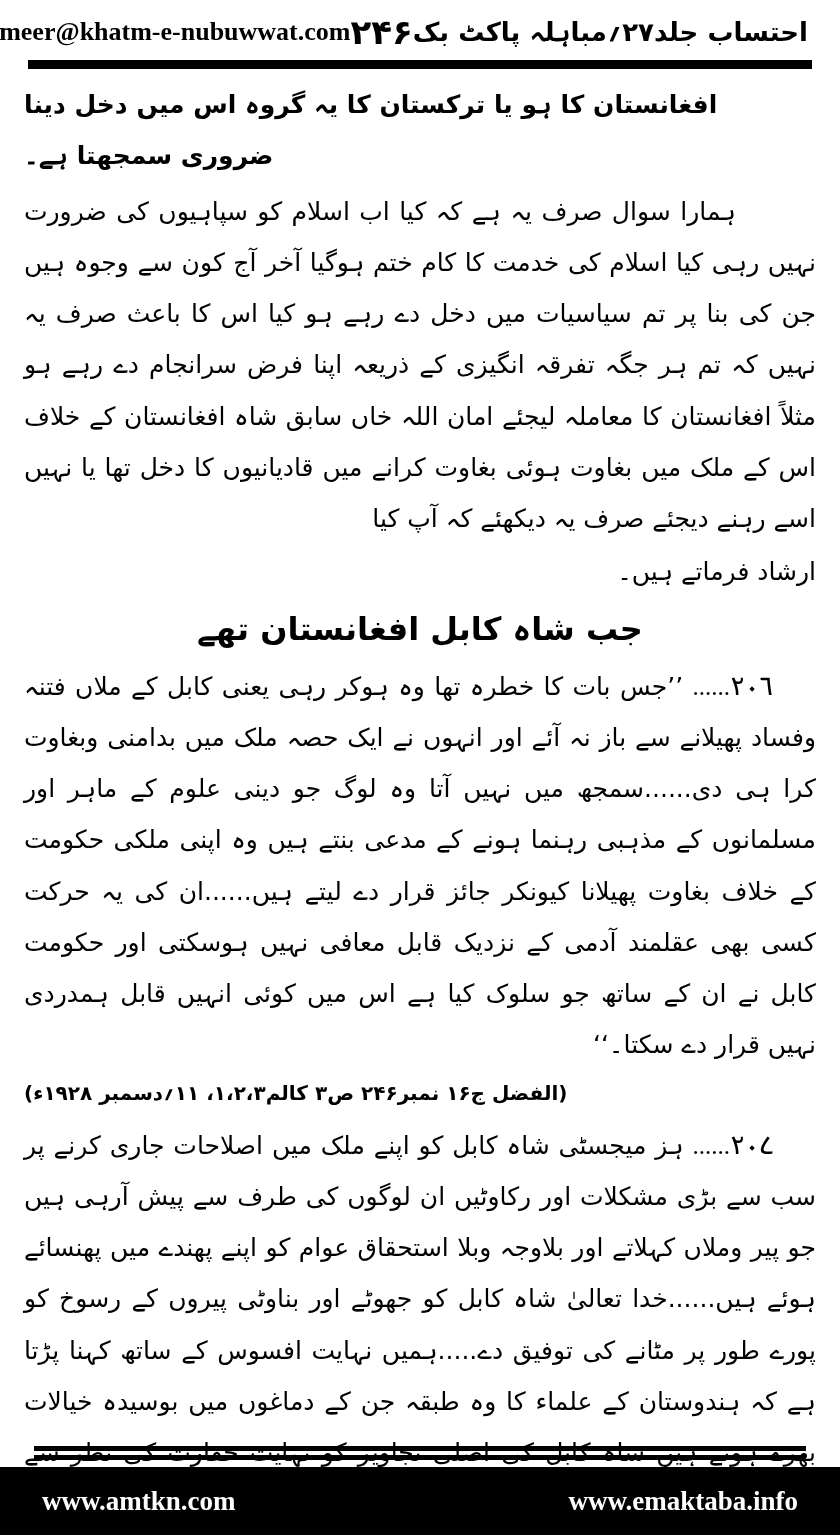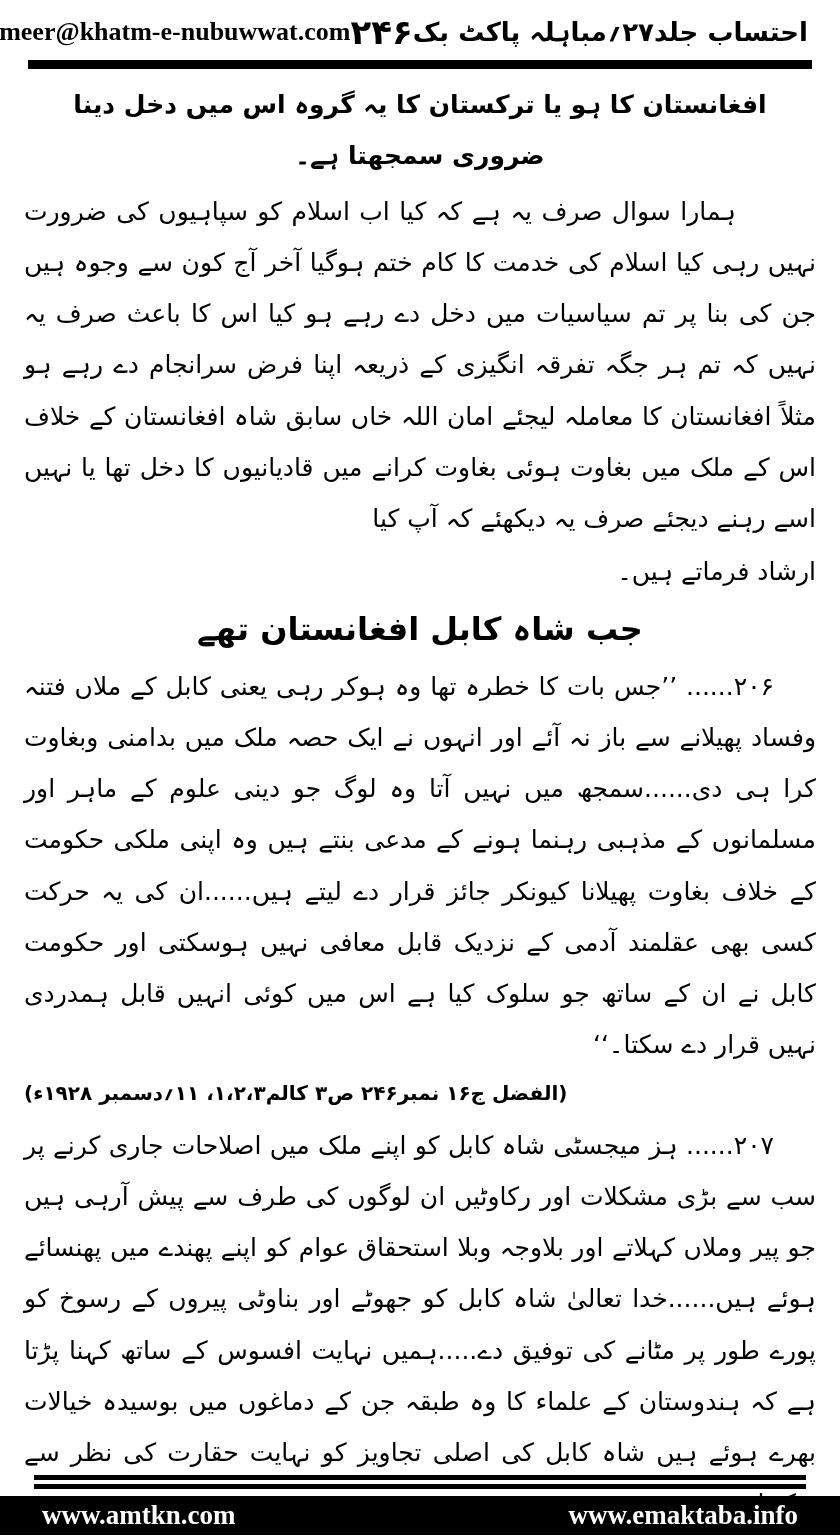--- a/index.html
+++ b/index.html
@@ -47,30 +47,30 @@
   .body-text {
     direction:rtl;
     padding:10px 24px 0 24px;
     font-size:25px;
     line-height:2.05;
     text-align:justify;
   }
   .para { margin:0 0 2px 0; text-align:justify; }
   .indent-lg { text-indent:80px; }
   .indent-sm { text-indent:42px; }
-  .bold-line { font-weight:bold; text-align:center; margin:0 0 4px 0; }
+  .bold-line { font-weight:bold; text-align:left; margin:0 0 4px 0; }
   .center-line { text-align:right; margin:0 0 2px 0; }
   .section-heading {
     font-size:32px;
     font-weight:bold;
     text-align:center;
     margin:6px 0 6px 0;
     line-height:1.6;
   }
-  .q-num { letter-spacing:1px; }
+  .q-num { letter-spacing:1px;font-family:Liberation Serif, serif; }
   .reference {
     direction:rtl;
     text-align:left;
     font-weight:bold;
     font-size:20px;
     margin:2px 0 6px 0;
   }
   
   .page-footer {
     position:absolute;
@@ -78,21 +78,21 @@
   }
   .footer-rule {
     margin:0 34px 7px 34px;
     height:4px;
     border-top:5px solid #000;
     border-bottom:5px solid #000;
   }
   .footer-bar {
     background:#000000;
     color:#ffffff;
-    height:39px;
+    height:68px;
     margin-bottom:5px;
     display:flex;
     align-items:center;
     justify-content:space-between;
     padding:0 42px;
     font-family:"Liberation Serif", serif;
     font-weight:bold;
     font-size:27px;
   }
 </style>

